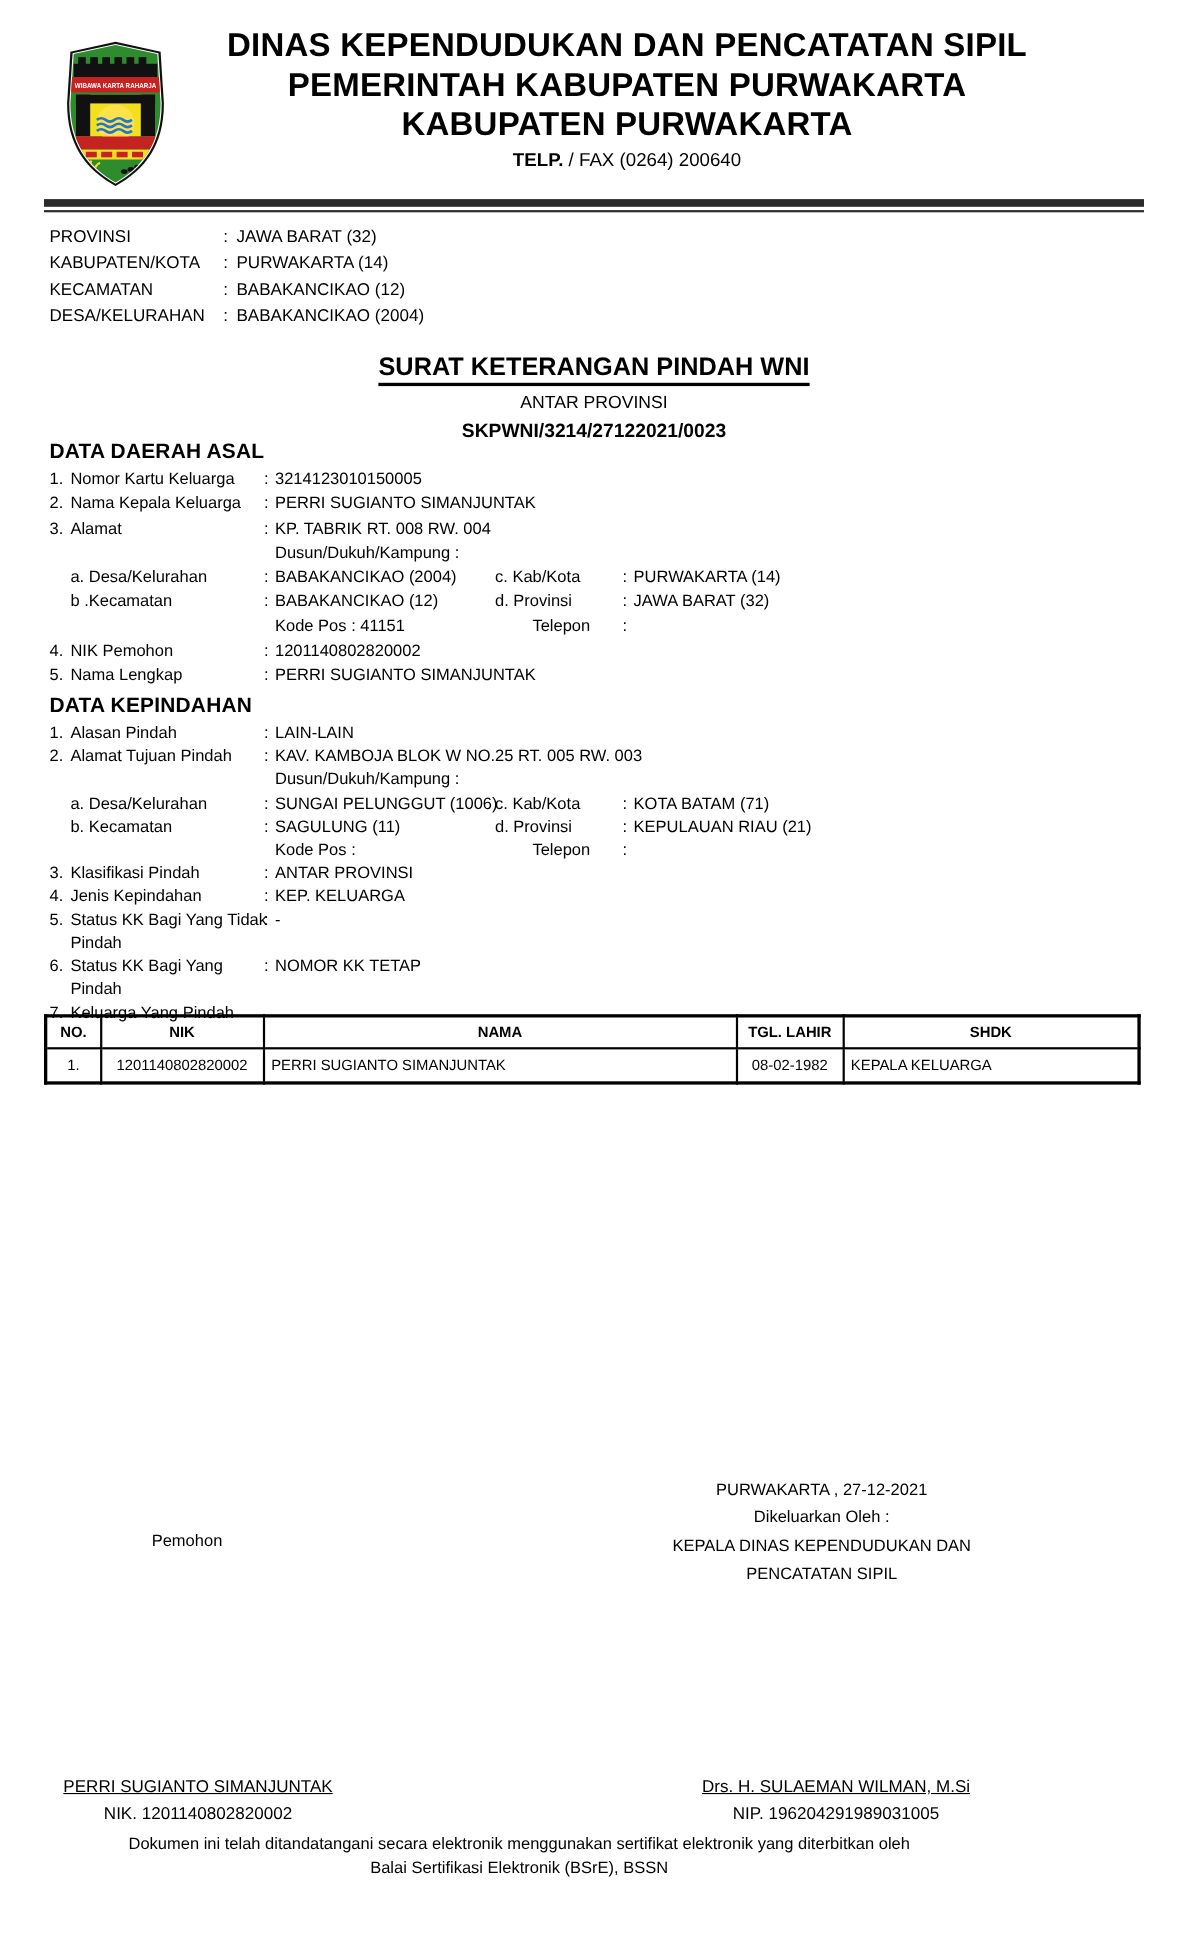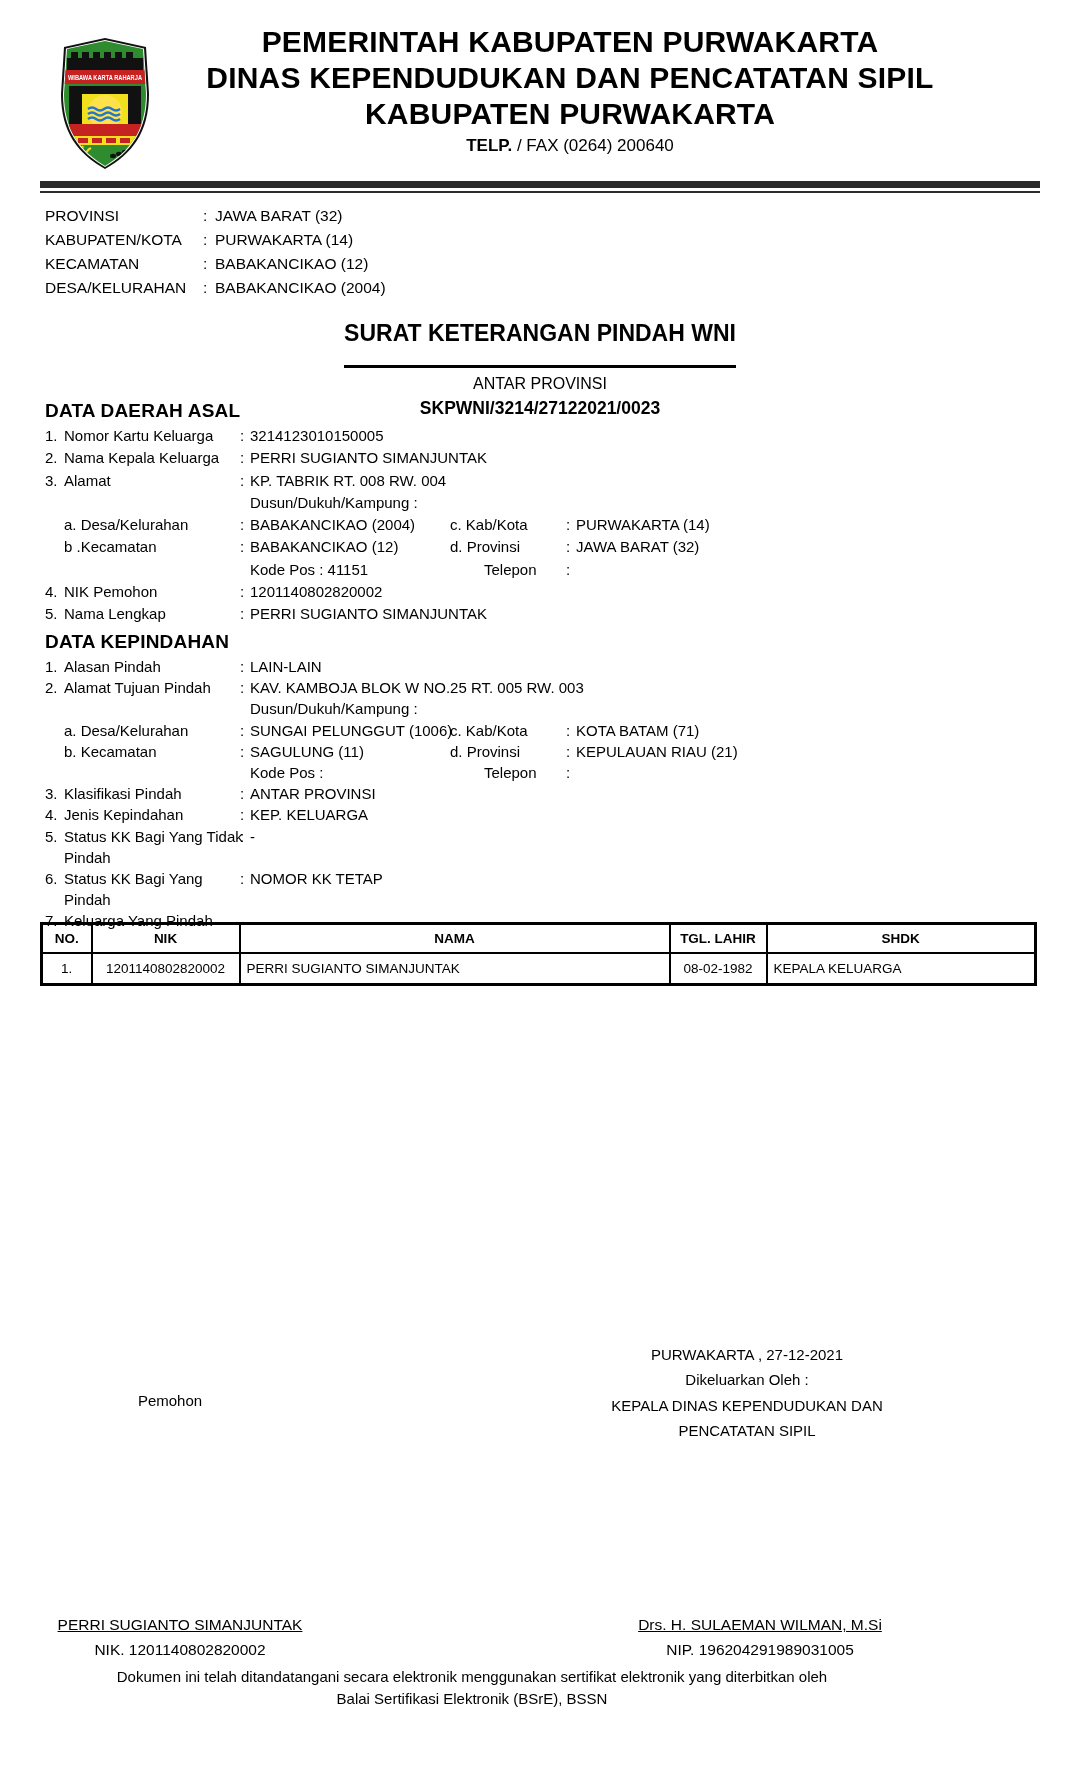--- a/index.html
+++ b/index.html
@@ -13,21 +13,21 @@
   .addr-line{font-size:17px;line-height:23px;margin-top:2px;}
   .addr-line .b{font-weight:bold;}
   .sep{left:40px;top:181px;width:1000px;height:3px;border-top:7px solid #2b2b2b;border-bottom:2px solid #2b2b2b;}
 
   
   .region{left:45px;top:204px;font-size:15.5px;}
   .region-row{display:grid;grid-template-columns:158px 12px auto;line-height:24px;}
 
   
   .title-block{left:0;top:320px;width:1080px;text-align:center;}
-  .doc-title{display:inline-block;font-size:23px;font-weight:bold;border-bottom:3px solid #000;padding-bottom:18px;}
+  .doc-title{display:inline-block;font-size:23px;font-weight:bold;border-bottom:3px solid #000;padding-bottom:1px;}
   .doc-scope{font-size:16px;margin-top:7px;}
   .doc-number{font-size:17.5px;font-weight:bold;margin-top:5px;}
 
   
   .section-heading{font-size:19px;font-weight:bold;letter-spacing:.2px;}
   .rows{font-size:15px;}
   .row{display:grid;grid-template-columns:19px 176px 10px 1fr;padding-left:5px;align-items:start;}
   .row.two{grid-template-columns:19px 176px 10px 200px 116px 10px 1fr;}
   .row span{white-space:nowrap;}
   .origin-rows .row{line-height:22.3px;}
@@ -106,22 +106,22 @@
           <ellipse cx="58" cy="120" rx="3" ry="2.2"></ellipse>
           <ellipse cx="64" cy="118" rx="3" ry="2.2"></ellipse>
           <ellipse cx="70" cy="116" rx="3" ry="2.2"></ellipse>
           <ellipse cx="76" cy="113" rx="3" ry="2.2"></ellipse>
         </g>
       </g>
     </svg>
   </div>
 
   <div class="abs header-text">
+    <div class="agency-line">DINAS KEPENDUDUKAN DAN PENCATATAN SIPIL</div>
     <div class="agency-line">PEMERINTAH KABUPATEN PURWAKARTA</div>
-    <div class="agency-line">DINAS KEPENDUDUKAN DAN PENCATATAN SIPIL</div>
     <div class="agency-line">KABUPATEN PURWAKARTA</div>
     <div class="addr-line"><span class="b">TELP.</span><span> / FAX (0264) 200640</span></div>
   </div>
 
   <div class="abs sep"></div>
 
   <div class="abs region">
     <div class="region-row">
         <span>PROVINSI</span>
         <span>:</span>

